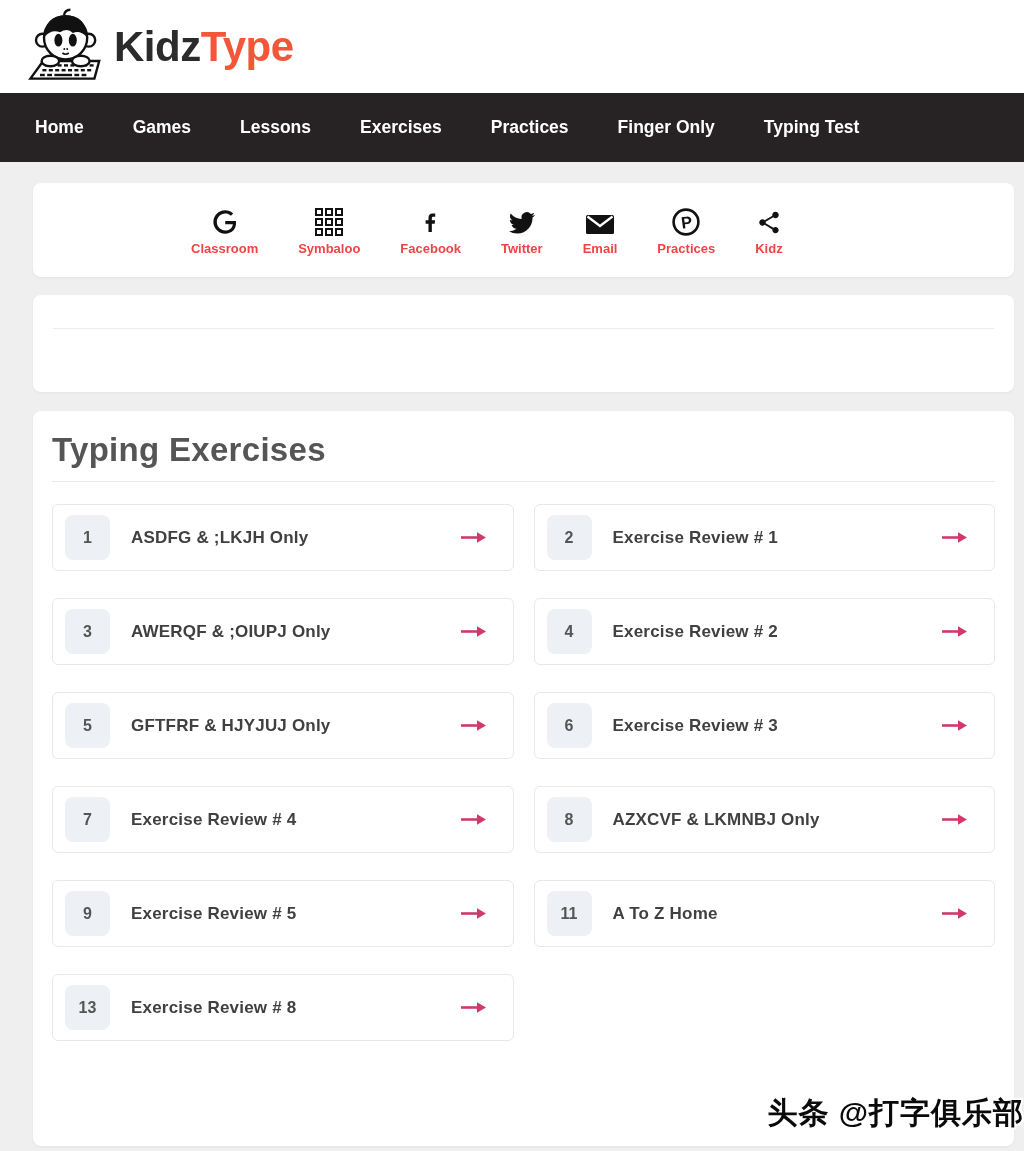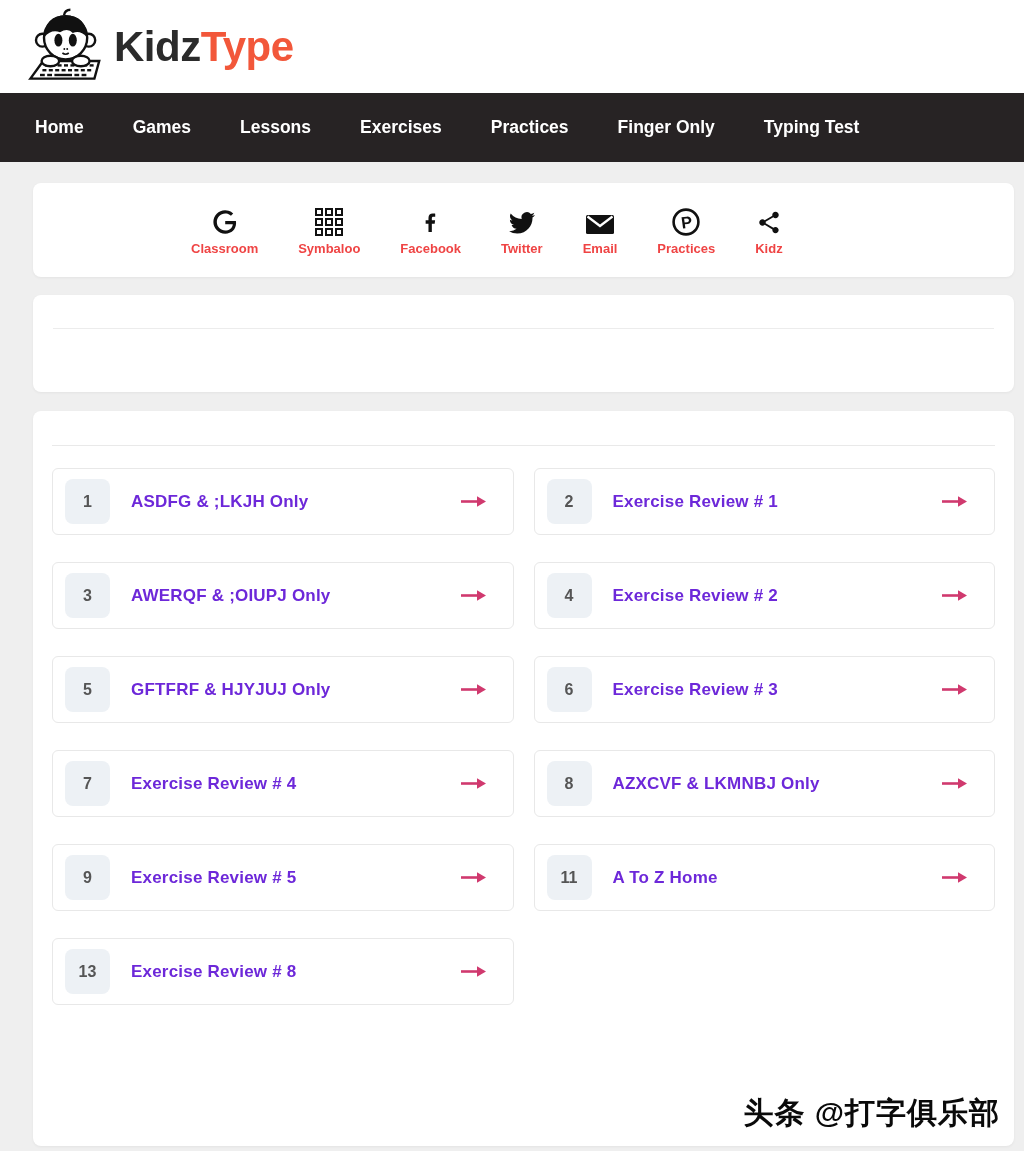--- a/index.html
+++ b/index.html
@@ -69,28 +69,28 @@
     display:flex; align-items:center; padding-left:12px;
     cursor:pointer;
   }
   .badge {
     width:45px; height:45px; background:#edf1f5; border-radius:8px;
     display:flex; align-items:center; justify-content:center;
     font-size:16px; font-weight:bold; color:#555;
     flex-shrink:0;
   }
   .card-title {
-    margin-left:21px; font-size:17px; font-weight:bold; color:#6d28d9; letter-spacing:0.2px;
+    margin-left:21px; font-size:17px; font-weight:bold; color:#404040; letter-spacing:0.2px;
     white-space:nowrap;
   }
   .arrow { margin-left:auto; margin-right:26px; display:flex; align-items:center; }
 
   
   .watermark {
-    position:absolute; top:1093px; right:24px; z-index:9;
+    position:absolute; top:1093px; right:0; z-index:9;
     font-size:30px; font-weight:bold; color:#0a0a0a; letter-spacing:1px;
     text-shadow:
       -2px 0 0 #fff, 2px 0 0 #fff, 0 -2px 0 #fff, 0 2px 0 #fff,
       -2px -2px 0 #fff, 2px -2px 0 #fff, -2px 2px 0 #fff, 2px 2px 0 #fff;
     pointer-events:none;
     margin-left:20px;
   }
 </style>
 </head>
 <body>
@@ -235,20 +235,21 @@
       <span class="social-label">Kidz</span>
     </a>
 
   </section>
 
   <section class="panel ad-panel">
     <hr class="ad-divider">
   </section>
 
   <main class="panel content-panel">
+    <h1 class="page-title">Typing Exercises</h1>
     <hr class="title-divider">
 
     <div class="exercise-grid">
 
       <a class="card">
         <span class="badge">1</span>
         <span class="card-title">ASDFG &amp; ;LKJH Only</span>
         <span class="arrow">
             <svg width="27" height="13" viewBox="0 0 27 13">
               <line x1="1" y1="6.5" x2="19" y2="6.5" stroke="#d0396e" stroke-width="2.6"></line>

